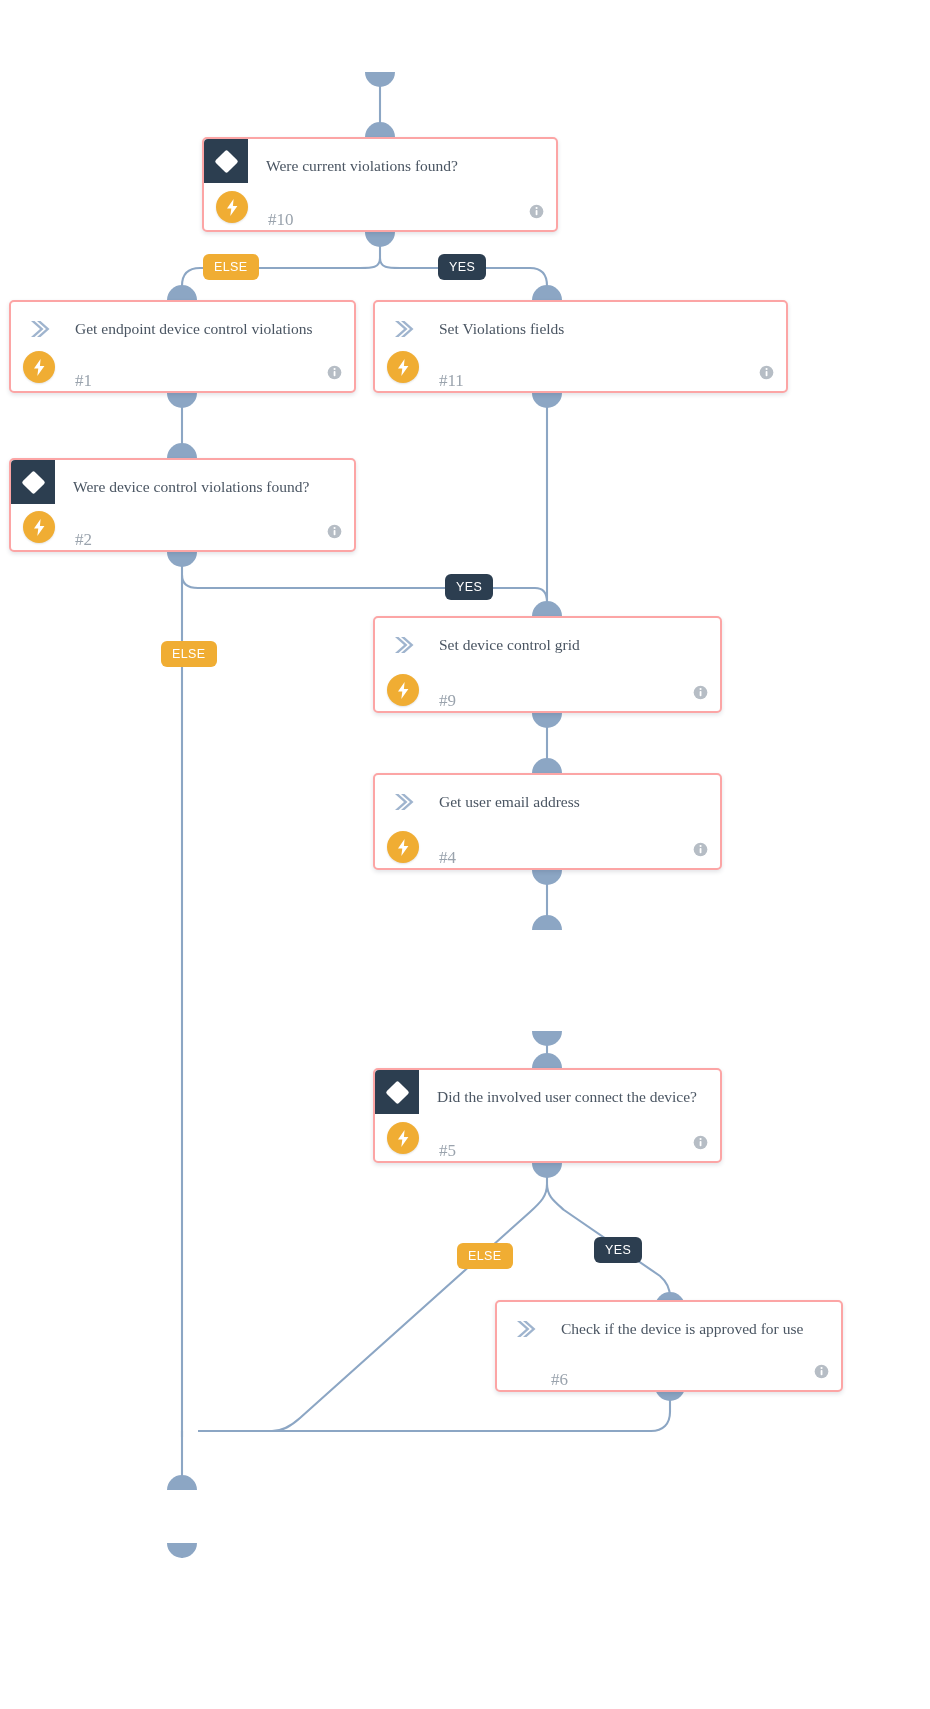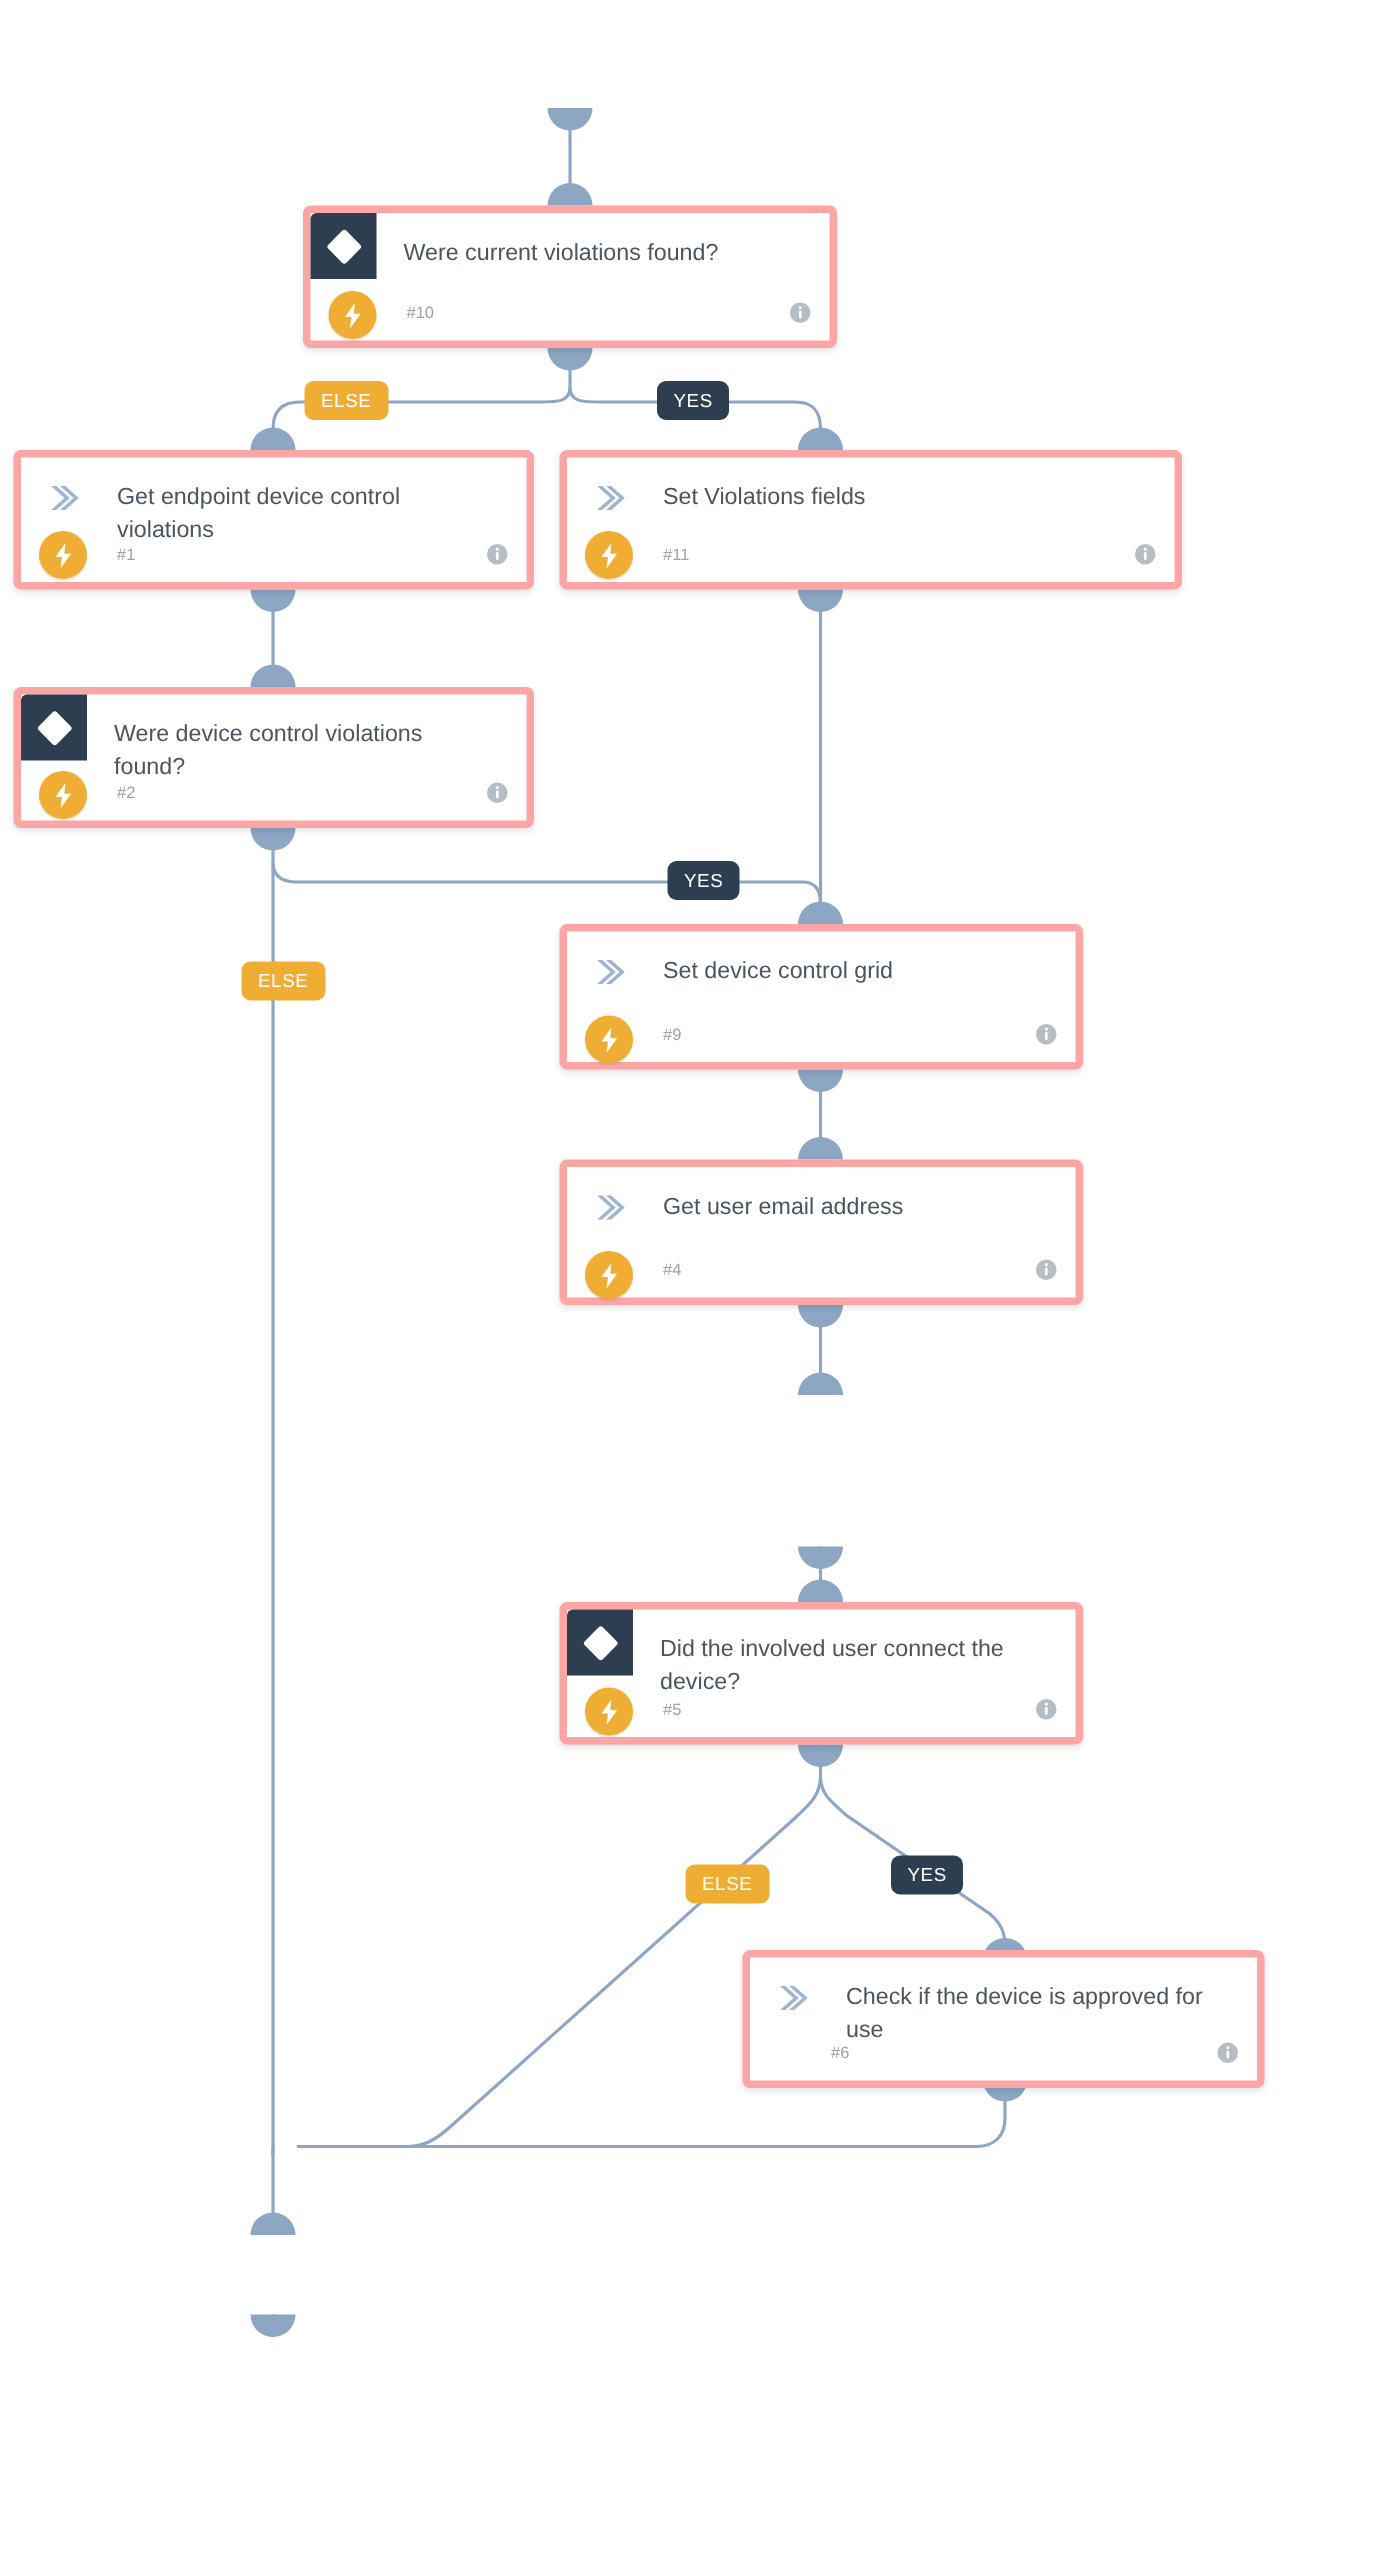--- a/index.html
+++ b/index.html
@@ -28,36 +28,37 @@
     letter-spacing:.2px;
   }
   .pill .pill-sub{
     margin-left:auto;color:#c7d0de;font-size:11.5px;
   }
 
   
   .card{
     position:absolute;
     background:#ffffff;
-    border:5px solid #fca5a5;
+    border:2px solid #fca5a5;
     border-radius:5px;
     box-shadow:0 2px 4px rgba(30,40,60,.13);
     box-sizing:border-box;
     z-index:5;
+    font-family:Liberation Serif, serif;
   }
   .card .title{
     position:absolute;
     left:62px;right:20px;top:16px;
     color:#4a5562;font-size:15.5px;line-height:1.45;
     font-weight:400;
   }
   .card.task .title{left:64px;}
   .card .num{
-    position:absolute;left:64px;bottom:12px;
-    color:#9aa3ad;font-size:11px;
+    position:absolute;left:64px;bottom:0;
+    color:#9aa3ad;font-size:17px;
   }
   .card .info{
     position:absolute;right:12px;bottom:11px;
     width:15px;height:15px;
   }
 
   
   .cond-badge{
     position:absolute;left:0;top:0;
     width:44px;height:44px;background:#2c3e50;

